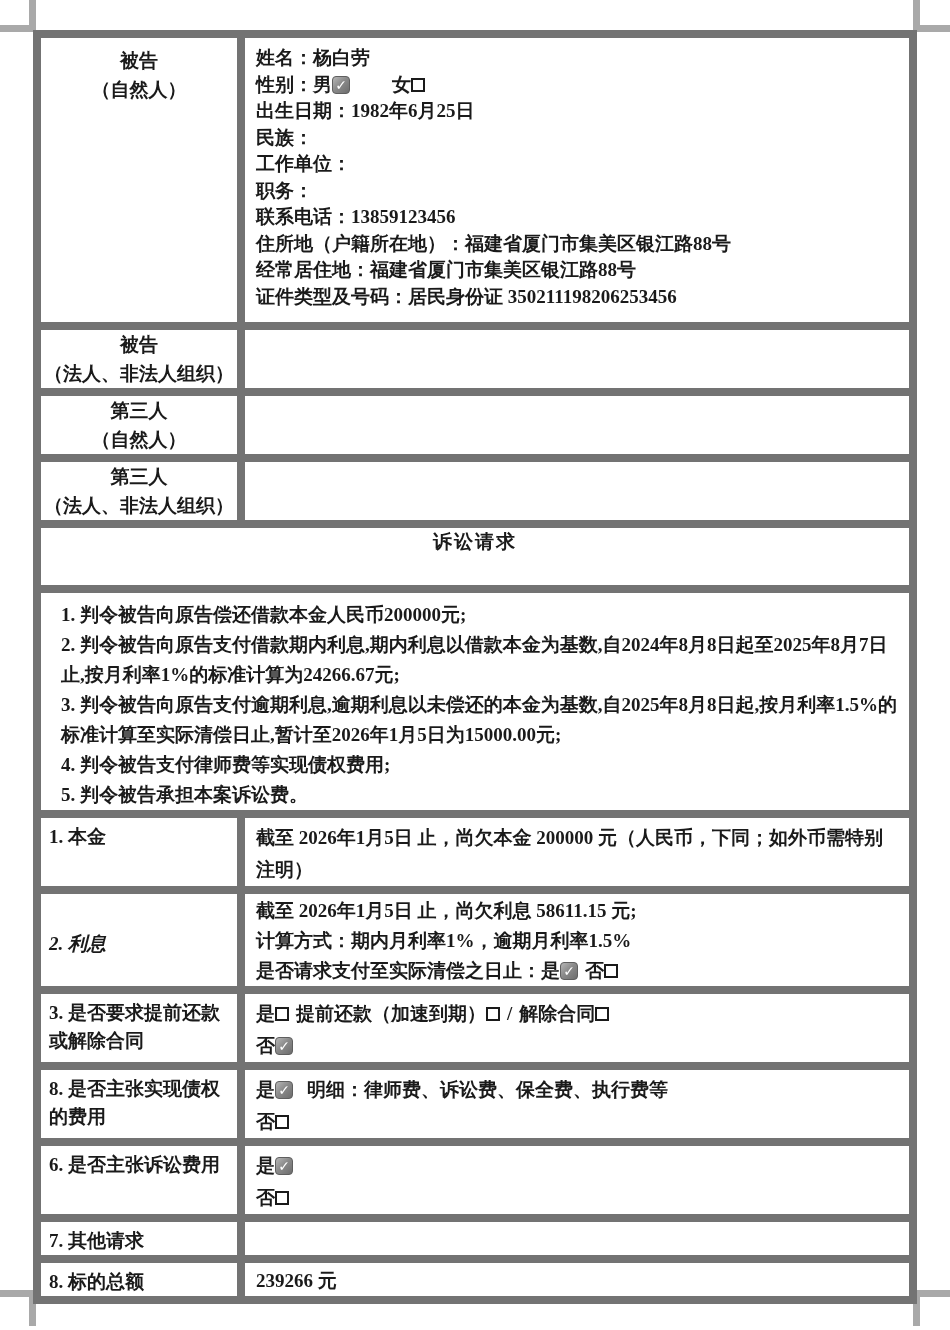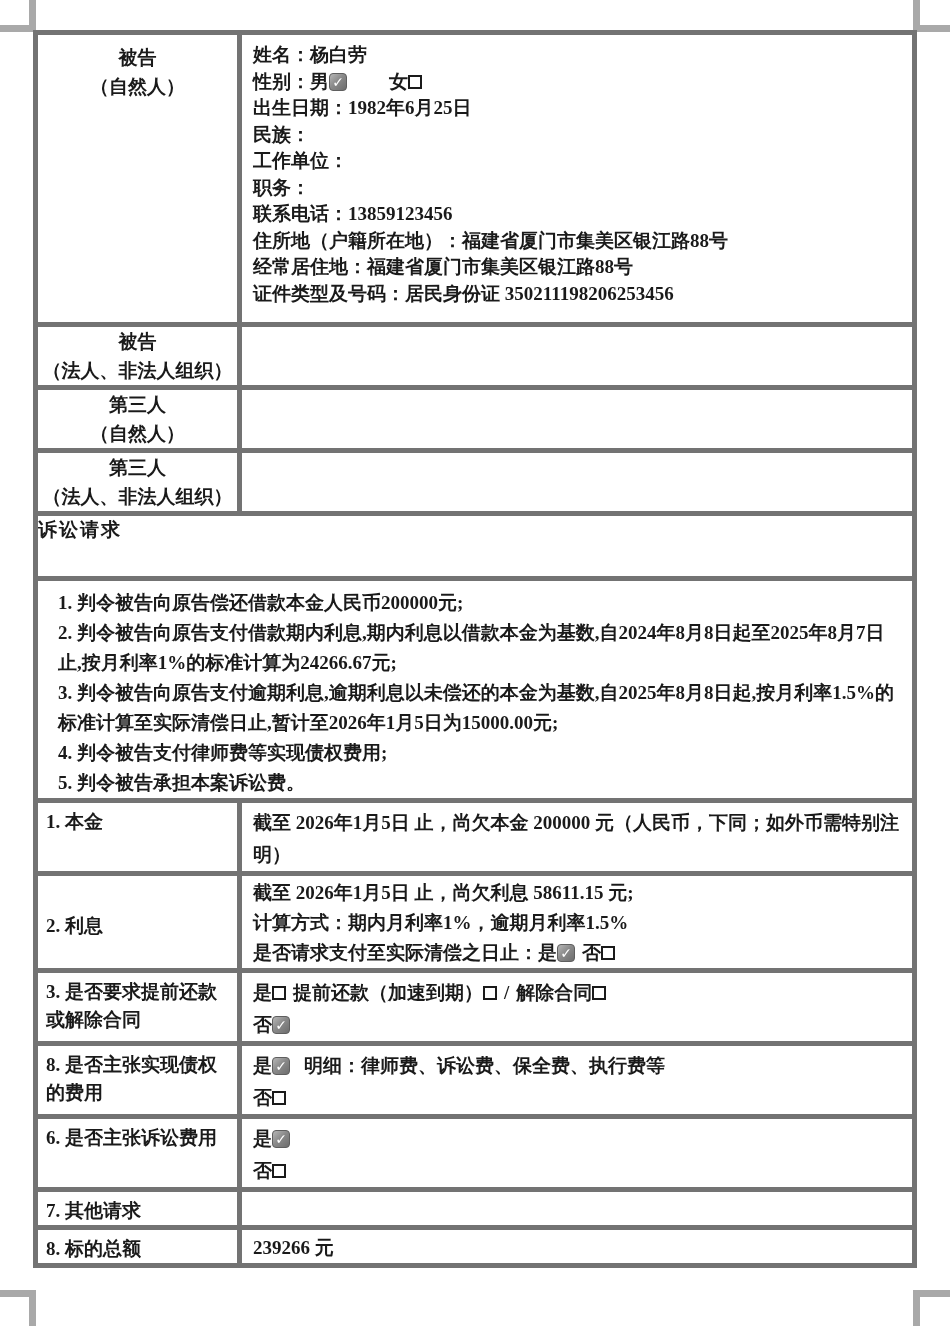--- a/index.html
+++ b/index.html
@@ -8,40 +8,40 @@
          font-family:"Liberation Serif","DejaVu Serif",serif;
          font-weight:700; color:#1a1a1a; }
   .page { position:absolute; inset:0; background:#fff; }
 
   
   .mark-bar { position:absolute; background:#a9a9a9; }
 
   
   table.form { position:absolute; left:33px; top:30px; width:884px;
                border-collapse:collapse; table-layout:fixed; }
-  table.form td { border:5px solid #737373; vertical-align:top;
+  table.form td { border:8px solid #737373; vertical-align:top;
                   font-size:19px; line-height:28px; overflow:hidden; }
   td.lbl { text-align:center; }
   td.lbl .ln { line-height:29px; }
   td.lbl-num { text-align:left; padding:5px 6px 0 8px; line-height:31px; }
   td.val { padding:4px 10px 0 11px;margin-left:40px; }
 
   .r-big td { height:292px; }
   .r-big td.val { padding-top:7px; }
   .r-big .fline { line-height:26.5px; }
   .r-big td.lbl { padding-top:8px; }
   .r-party td { height:57px; }
   .r-party td.lbl { vertical-align:middle; }
-  .r-title td { height:65px; vertical-align:middle;
+  .r-title td { height:65px; text-align:center; vertical-align:middle;
                 font-size:27px; letter-spacing:2px; }
   .r-claims td { height:210px; padding:7px 12px 0 20px; }
   .r-claims .claim { line-height:30px; }
   .r-principal td { height:62px; }
   .r-interest td { height:93px; }
-  .r-interest td.lbl-num { vertical-align:middle; padding-top:8px; }
+  .r-interest td.lbl-num { vertical-align:middle; padding-top:8px;font-style:italic; }
   .r-interest td.val { padding-top:2px; }
   .r-interest .fline { line-height:30px; }
   .r-q67 td { height:67px; }
   .r-q66 td { height:66px; }
   .r-q65 td { height:65px; }
   .r-one td { height:33px;border-radius:7px; }
   .r-last td { height:29px; }
   .qline { line-height:32px; }
 
   

